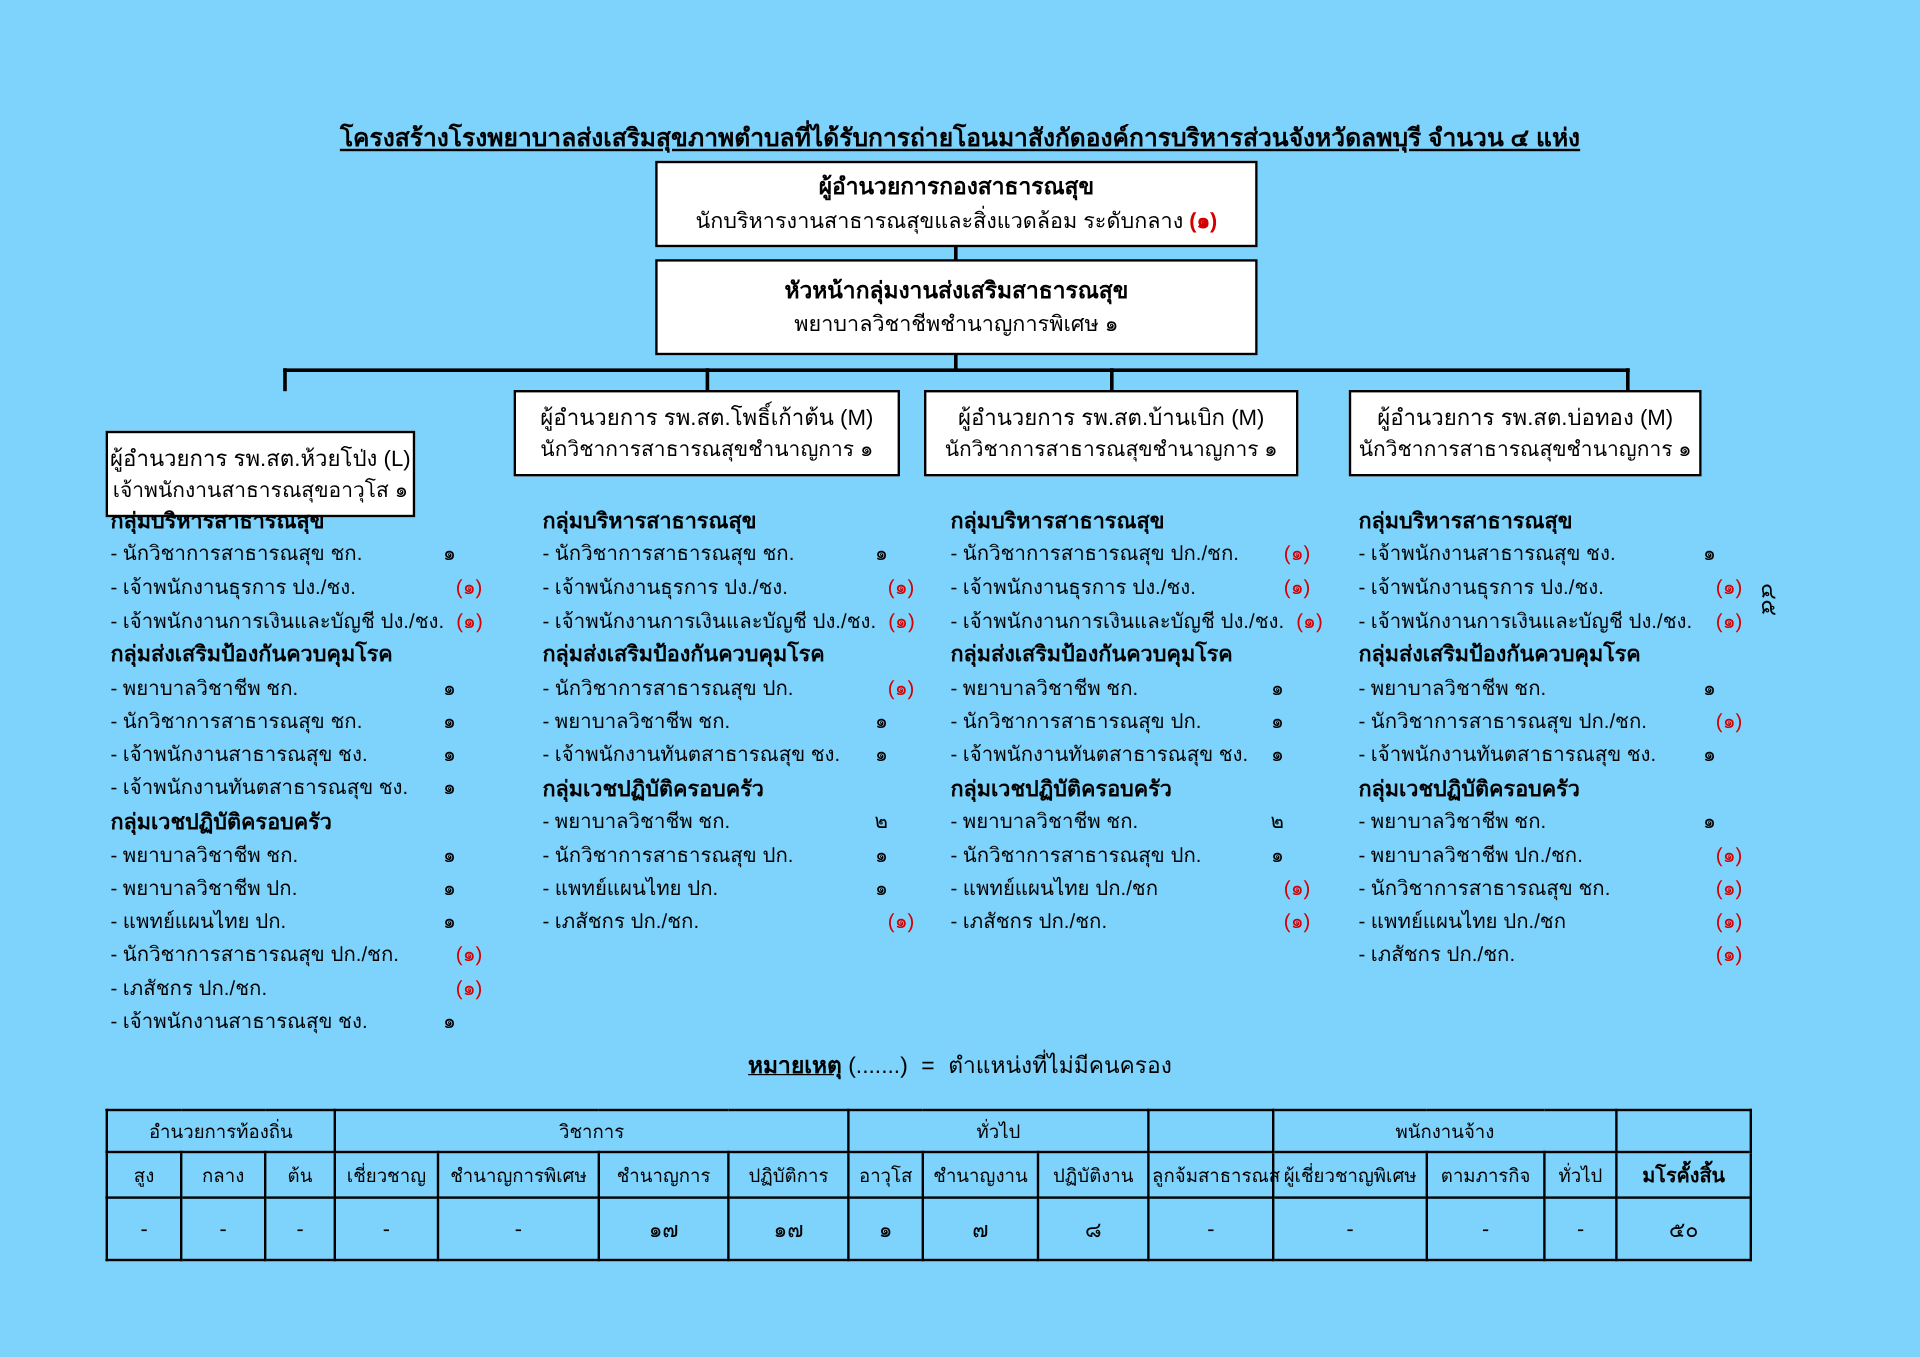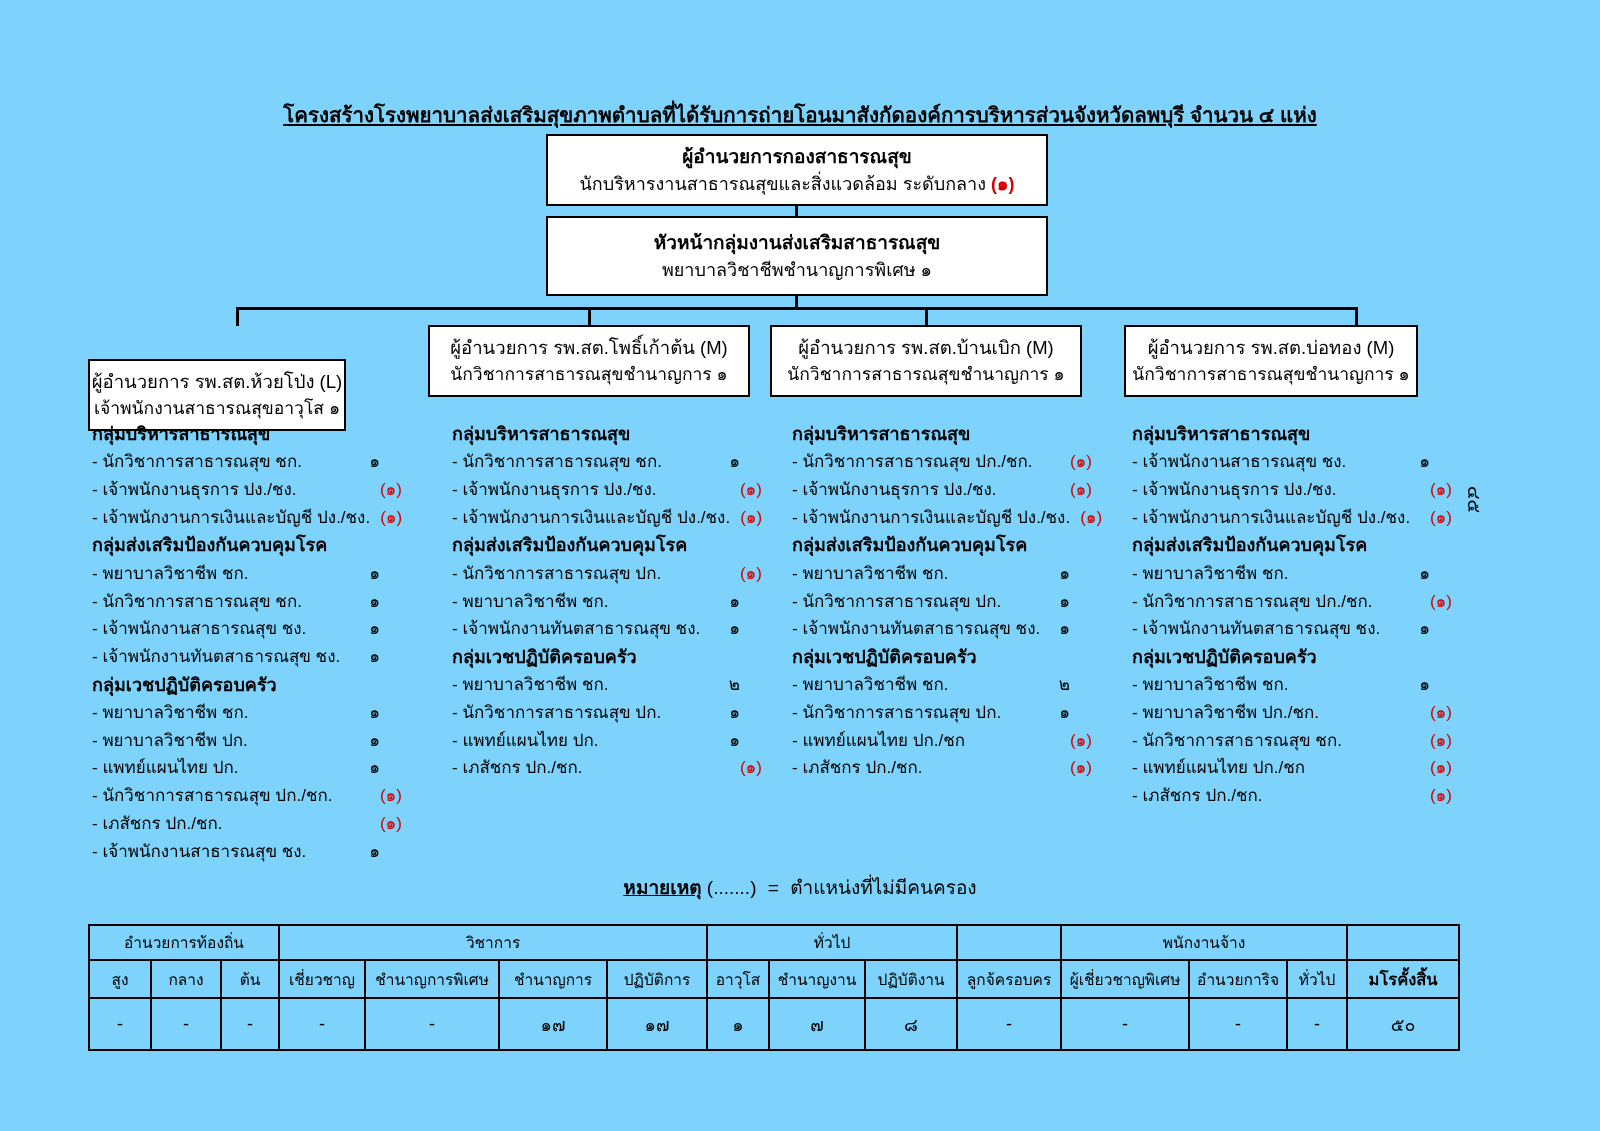--- a/index.html
+++ b/index.html
@@ -466,23 +466,23 @@
           <th>สูง</th>
           <th>กลาง</th>
           <th>ต้น</th>
           <th>เชี่ยวชาญ</th>
           <th>ชำนาญการพิเศษ</th>
           <th>ชำนาญการ</th>
           <th>ปฏิบัติการ</th>
           <th>อาวุโส</th>
           <th>ชำนาญงาน</th>
           <th>ปฏิบัติงาน</th>
-          <th>ลูกจ้ครอบคร</th>
+          <th>ลูกจ้มสาธารณส</th>
           <th>ผู้เชี่ยวชาญพิเศษ</th>
-          <th>อำนวยการิจ</th>
+          <th>ตามภารกิจ</th>
           <th>ทั่วไป</th>
           <th class="total-head">มโรคั้งสิ้น</th>
         </tr>
     </thead>
     <tbody>
       <tr class="val-row">
           <td>-</td>
           <td>-</td>
           <td>-</td>
           <td>-</td>

